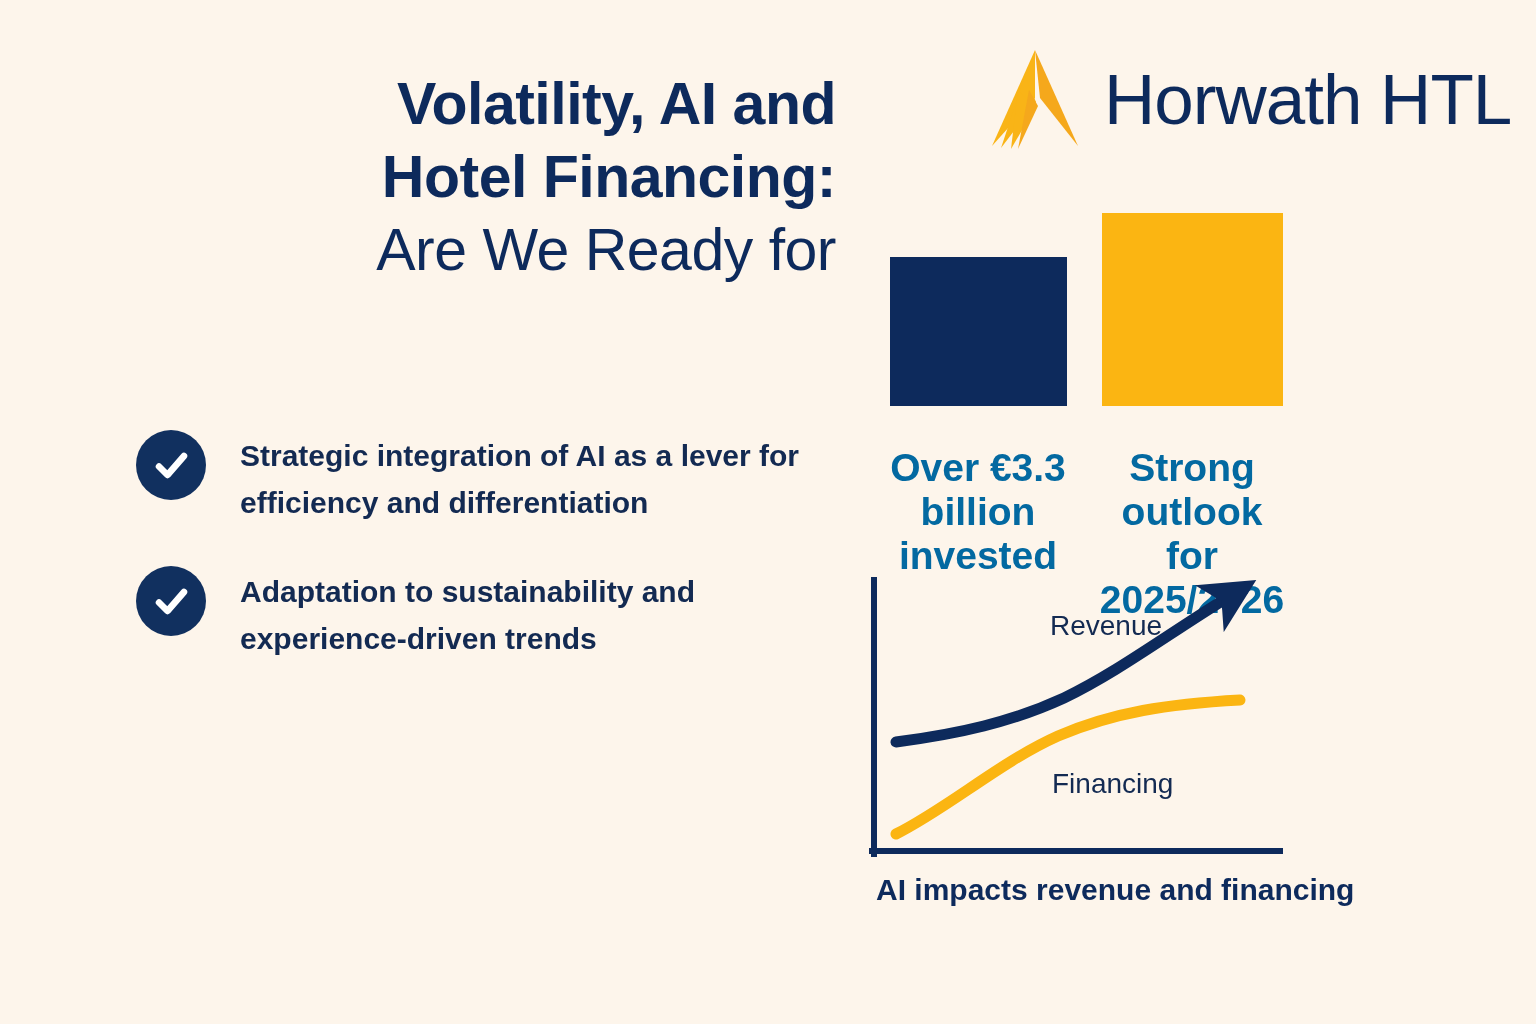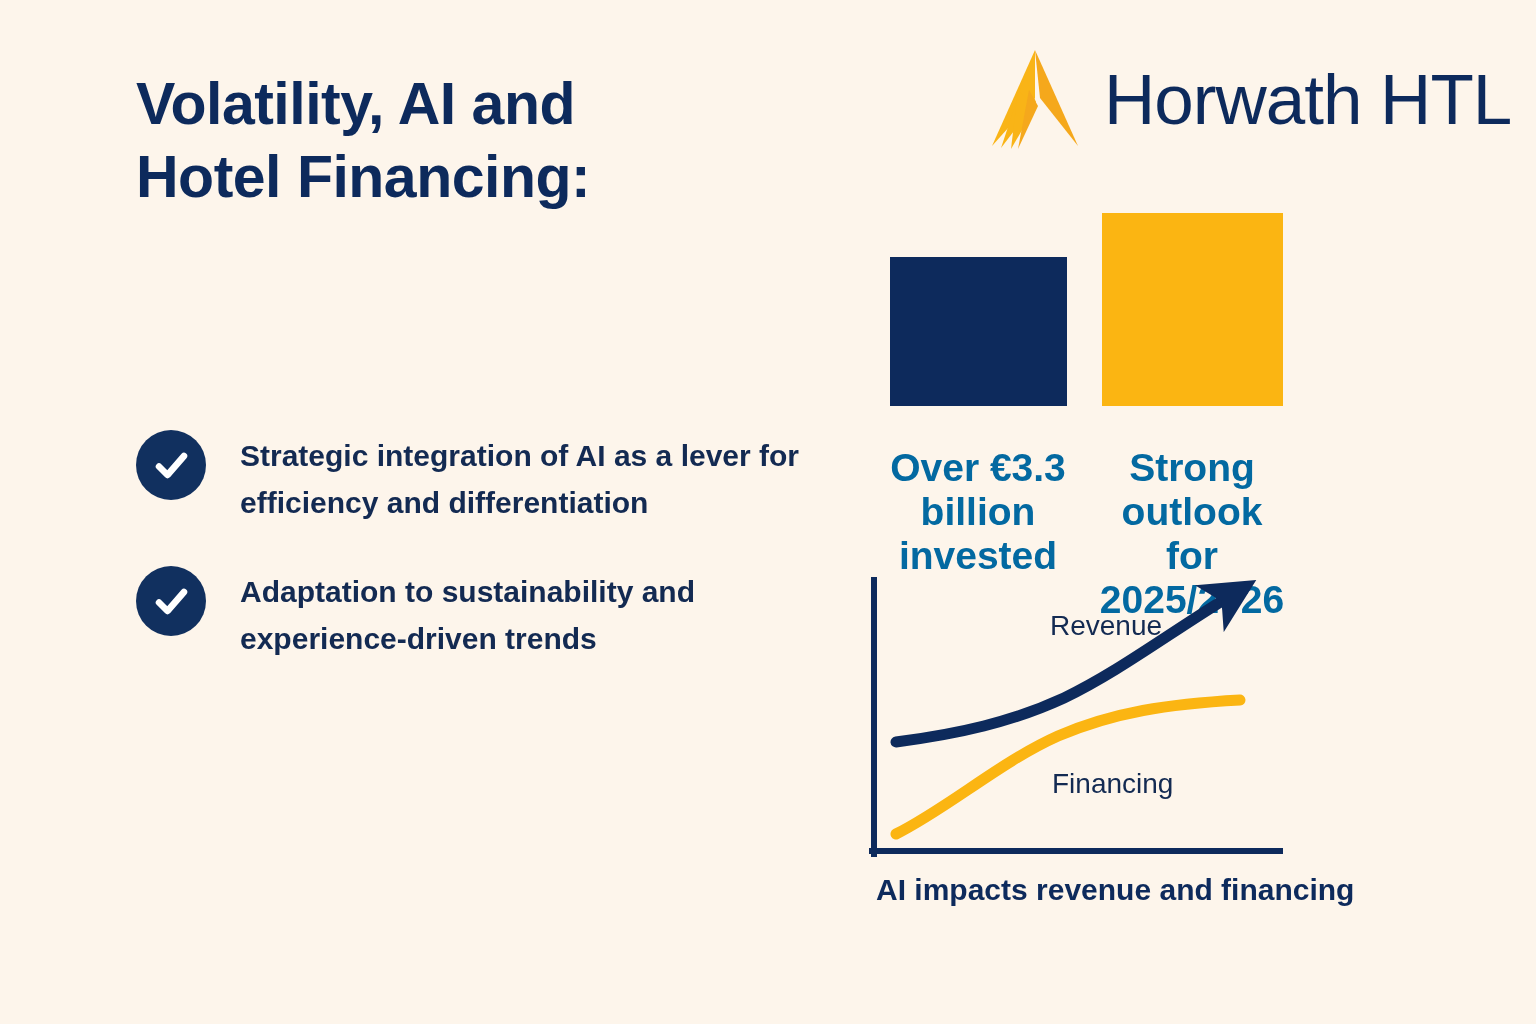--- a/index.html
+++ b/index.html
@@ -33,20 +33,21 @@
   .headline {
     margin: 0;
     padding: 0;
   }
   .headline-line {
     display: block;
     font-size: 59px;
     line-height: 73px;
     letter-spacing: -0.5px;
     color: #0d2a5c;
+    text-align: right;
   }
   .headline-line.bold {
     font-weight: 700;
   }
   .headline-line.regular {
     font-weight: 400;
   }
 
   .bullets {
     margin: 0;
@@ -179,20 +180,21 @@
 </head>
 <body>
 
 <div class="canvas">
 
   <div class="left-col">
 
     <h1 class="headline">
       <span class="headline-line bold">Volatility, AI and</span>
       <span class="headline-line bold">Hotel Financing:</span>
+      <span class="headline-line regular">Are We Ready for</span>
     </h1>
 
     <ul class="bullets">
 
 
       <li class="bullet-item">
         <span class="bullet-icon">
           <svg width="42" height="42" viewBox="0 0 42 42" aria-hidden="true">
             <path d="M9 22.5 L17.5 31 L34 12" fill="none" stroke="#ffffff" stroke-width="6.5" stroke-linecap="round" stroke-linejoin="round"></path>
           </svg>

